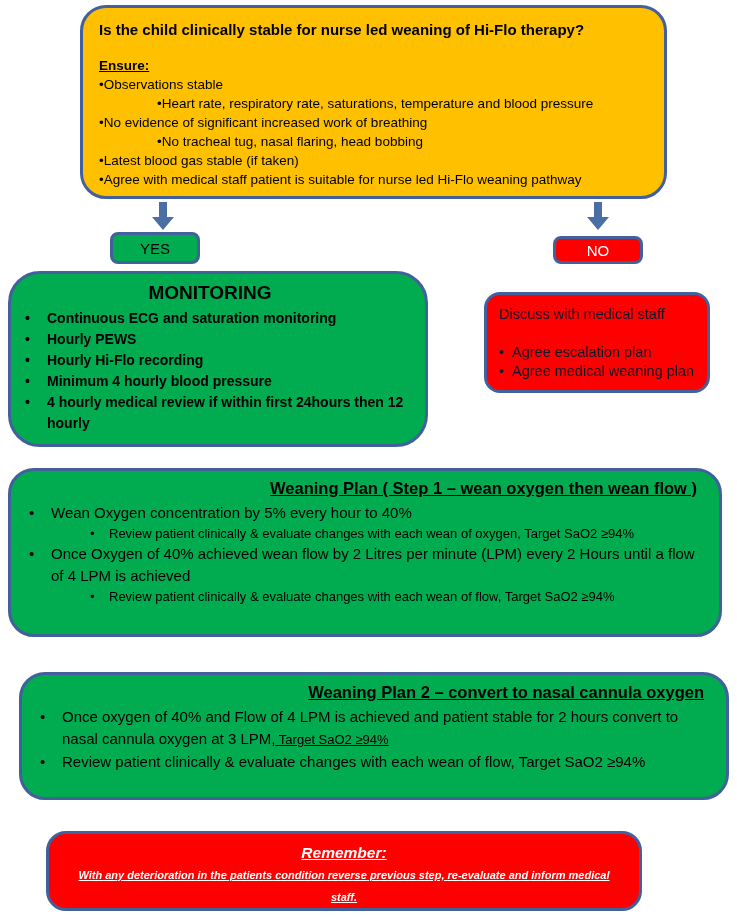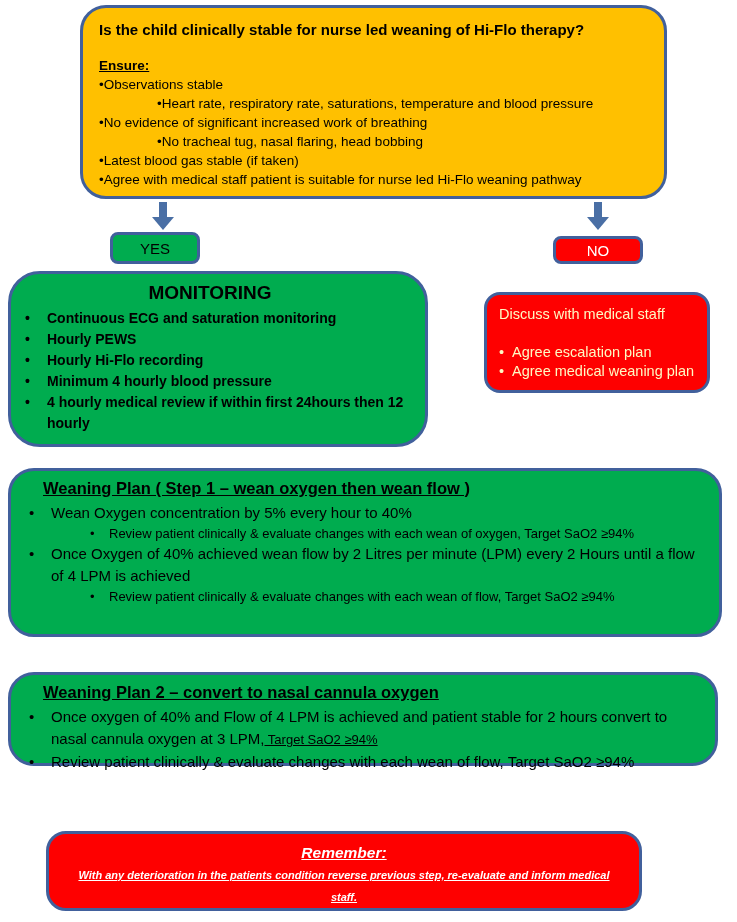--- a/index.html
+++ b/index.html
@@ -42,31 +42,31 @@
   
   .monitoring-box{left:8px;top:271px;width:420px;height:176px;background:var(--green);
     border-radius:32px;padding:8px 16px 6px 0;}
   .monitoring-title{text-align:center;font-size:19px;font-weight:bold;margin-bottom:4px;}
   .mlist .bullet{display:flex;font-size:14px;font-weight:bold;line-height:21px;padding-left:14px;}
   .mlist .marker{width:22px;flex:none;}
   .mlist .btxt{flex:1;}
 
   
   .discuss-box{left:484px;top:292px;width:226px;height:101px;background:var(--red);
-    border-radius:16px;padding:10px 10px 8px 12px;color:#fef9c3;}
+    border-radius:16px;padding:10px 10px 8px 12px;color:#0f172a;}
   .discuss-title{font-size:14.5px;line-height:19px;}
   .dlist{margin-top:19px;}
   .dlist .bullet{display:flex;font-size:14.5px;line-height:19px;}
   .dlist .marker{width:13px;flex:none;}
 
   
   .plan-box{background:var(--green);border-radius:26px;padding:8px 22px 6px 0;}
   .plan1-box{left:8px;top:468px;width:714px;height:169px;}
-  .plan2-box{left:8px;top:672px;width:710px;height:94px;}
-  .plan-title{text-align:left;font-size:16.5px;font-weight:bold;
+  .plan2-box{left:19px;top:672px;width:710px;height:128px;}
+  .plan-title{text-align:right;font-size:16.5px;font-weight:bold;
     text-decoration:underline;margin-bottom:4px;padding-left:32px;}
   .plist .bullet{display:flex;font-size:15px;line-height:22px;padding-left:18px;}
   .plist .marker{width:22px;flex:none;}
   .plist .btxt{flex:1;}
   .plist .bullet.l2{padding-left:79px;}
   .plist .bullet.l2 .marker{width:19px;}
   .plist .bullet.small{font-size:13px;line-height:19px;}
   .plist .tail{font-size:13px;text-decoration:underline;}
 
   

